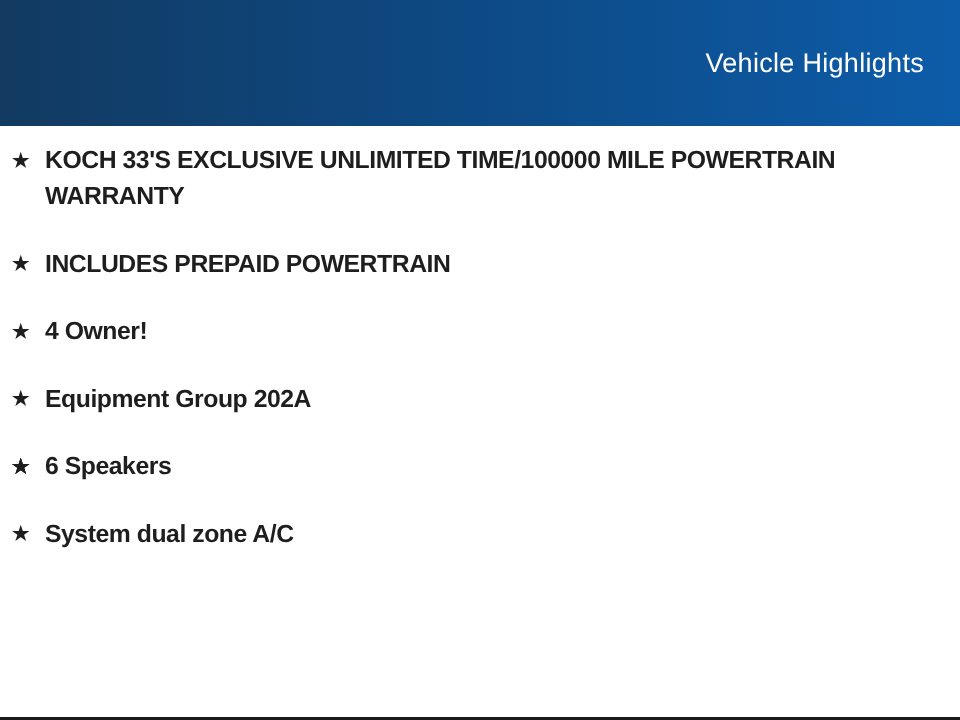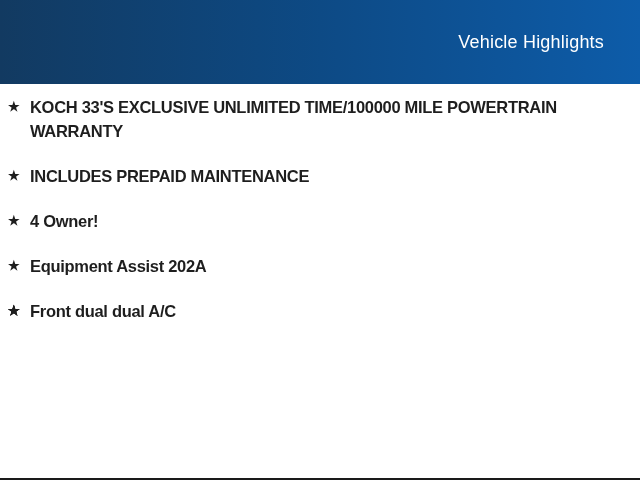--- a/index.html
+++ b/index.html
@@ -15,21 +15,21 @@
     background: #ffffff;
     overflow: hidden;
     box-sizing: border-box;
   }
   .header {
     height: 84px;
     background: linear-gradient(90deg, #123a61 0%, #0d4a85 50%, #0d5ca9 100%);
     display: flex;
     align-items: center;
     justify-content: flex-end;
-    padding-right: 36px;
+    padding-right: 24px;
     box-sizing: border-box;
   }
   .header-title {
     color: #ffffff;
     font-size: 18px;
     font-weight: 400;
     letter-spacing: 0.2px;
     line-height: 1;
   }
   .highlights-list {
@@ -71,24 +71,24 @@
 <body>
 
 <div class="page">
 
   <div class="header">
     <span class="header-title">Vehicle Highlights</span>
   </div>
 
   <ul class="highlights-list">
       <li class="highlight-item"><span class="star-icon">★</span><span>KOCH 33'S EXCLUSIVE UNLIMITED TIME/100000 MILE POWERTRAIN WARRANTY</span></li>
-      <li class="highlight-item"><span class="star-icon">★</span><span>INCLUDES PREPAID MAINTENANCE</span></li>
+      <li class="highlight-item"><span class="star-icon">★</span><span>INCLUDES PREPAID POWERTRAIN</span></li>
       <li class="highlight-item"><span class="star-icon">★</span><span>4 Owner!</span></li>
-      <li class="highlight-item"><span class="star-icon">★</span><span>Equipment Assist 202A</span></li>
+      <li class="highlight-item"><span class="star-icon">★</span><span>Equipment Group 202A</span></li>
       <li class="highlight-item"><span class="star-icon">★</span></li>
       <li class="highlight-item"><span class="star-icon">★</span></li>
-      <li class="highlight-item"><span class="star-icon">★</span></li>
-      <li class="highlight-item"><span class="star-icon">★</span><span>Front dual dual A/C</span></li>
+      <li class="highlight-item"><span class="star-icon">★</span><span>6 Speakers</span></li>
+      <li class="highlight-item"><span class="star-icon">★</span><span>System dual zone A/C</span></li>
     </ul>
 
   <div class="bottom-border"></div>
 
 </div>
 
 </body></html>

